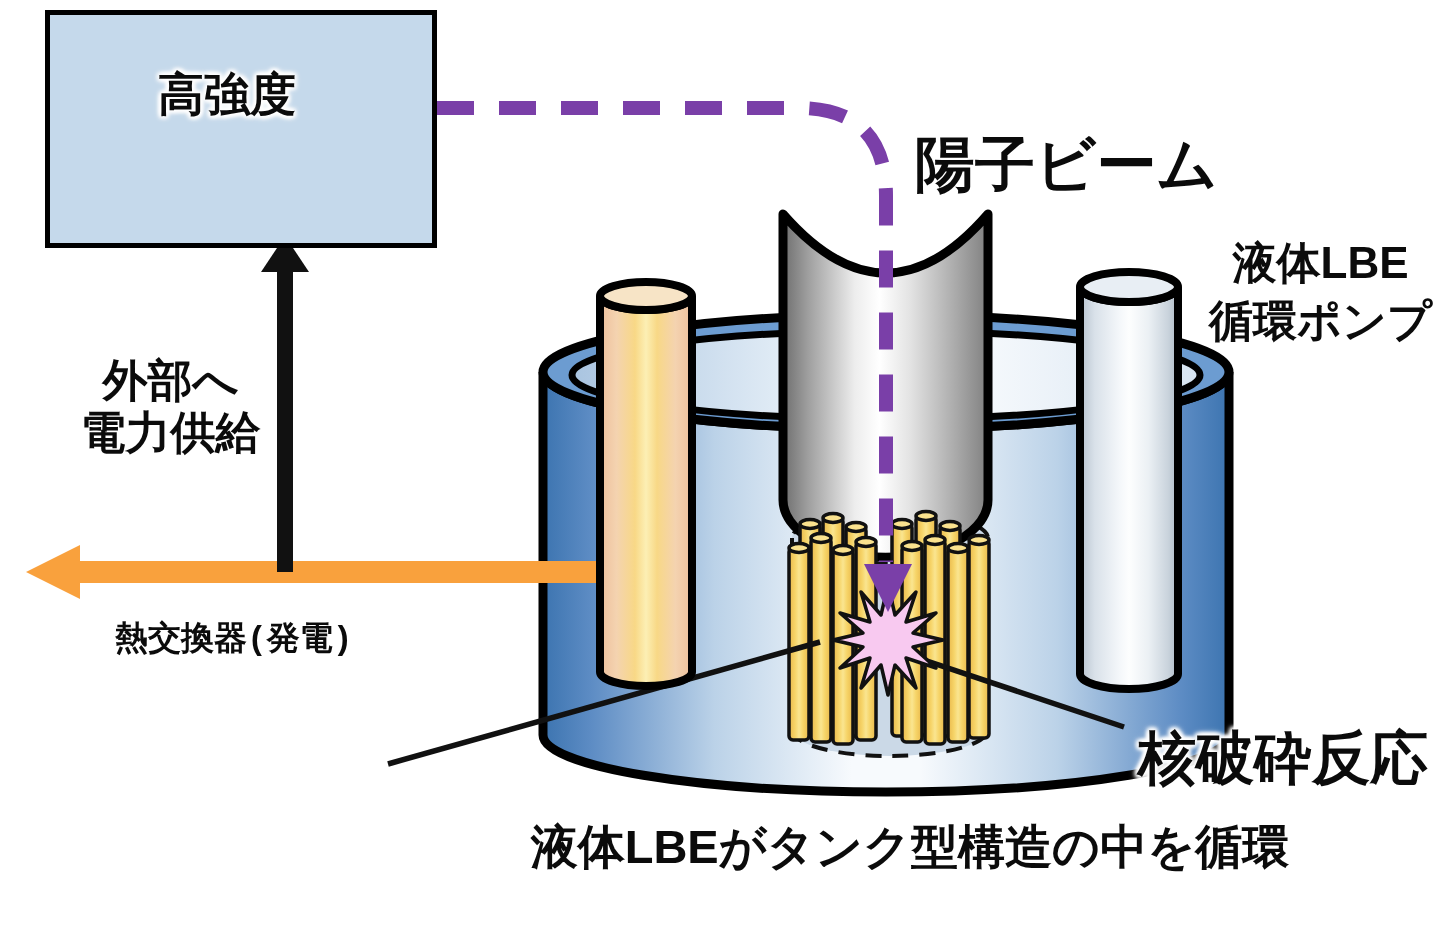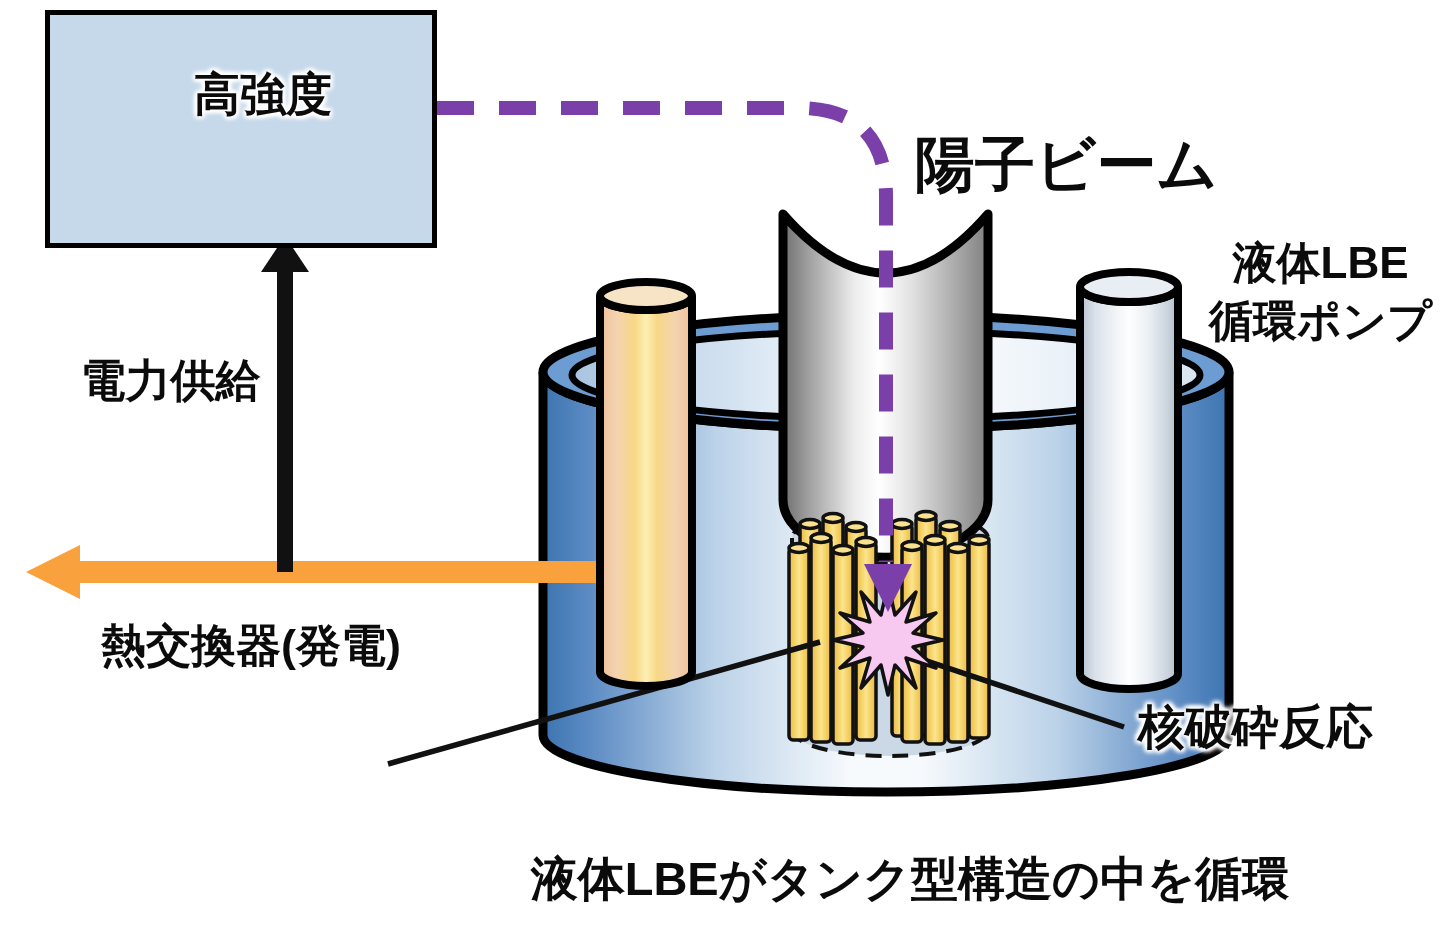--- a/index.html
+++ b/index.html
@@ -11,28 +11,28 @@
   .lbl{
     position:absolute;font-weight:bold;color:#0b0b0b;white-space:nowrap;
     text-shadow:0 0 5px #fff,0 0 5px #fff,0 0 8px #fff,
       -2px -2px 4px #fff,2px -2px 4px #fff,-2px 2px 4px #fff,2px 2px 4px #fff;
   }
   .center{text-align:center;}
   #accel-box{
     position:absolute;left:45px;top:10px;width:382px;height:228px;
     background:#c5d9eb;border:5px solid #000;
   }
-  #accel-label{left:45px;top:66px;width:364px;font-size:46px;line-height:56px;margin-left:36px;}
+  #accel-label{left:45px;top:66px;width:364px;font-size:46px;line-height:56px;}
   #proton-beam-label{left:915px;top:125px;font-size:60px;}
   #lbe-pump-label{left:1198px;top:234px;width:245px;font-size:44px;line-height:58px;}
   #power-supply-label{left:68px;top:355px;width:205px;font-size:45px;line-height:52px;}
-  #heat-exchanger-label{left:101px;top:616px;font-size:45px;}
+  #heat-exchanger-label{left:115px;top:616px;font-size:33px;font-family:Liberation Mono, monospace;}
   #core-label{left:228px;top:772px;width:284px;font-size:44px;line-height:52px;}
-  #spallation-label{left:1138px;top:696px;font-size:47px;}
-  #caption-label{left:430px;top:818px;width:960px;font-size:47px;line-height:57px;margin-top:32px;}
+  #spallation-label{left:1138px;top:720px;font-size:58px;}
+  #caption-label{left:430px;top:818px;width:960px;font-size:47px;line-height:57px;}
 </style>
 </head>
 <body>
 
 <div id="canvas">
 
   <svg id="diagram-svg" width="1440" height="950" viewBox="0 0 1440 950">
     <defs>
       <linearGradient id="gTank" x1="0" y1="0" x2="1" y2="0">
         <stop offset="0" stop-color="#3C74B0"></stop>
@@ -165,20 +165,21 @@
   </div>
 
   <div id="proton-beam-label" class="lbl">陽子ビーム</div>
 
   <div id="lbe-pump-label" class="lbl center">
     <div>液体LBE</div>
     <div>循環ポンプ</div>
   </div>
 
   <div id="power-supply-label" class="lbl center">
+    <div>外部へ</div>
     <div>電力供給</div>
   </div>
 
   <div id="heat-exchanger-label" class="lbl">熱交換器(発電)</div>
 
 
   <div id="spallation-label" class="lbl">核破砕反応</div>
 
   <div id="caption-label" class="lbl center">
     <div>液体LBEがタンク型構造の中を循環</div>

